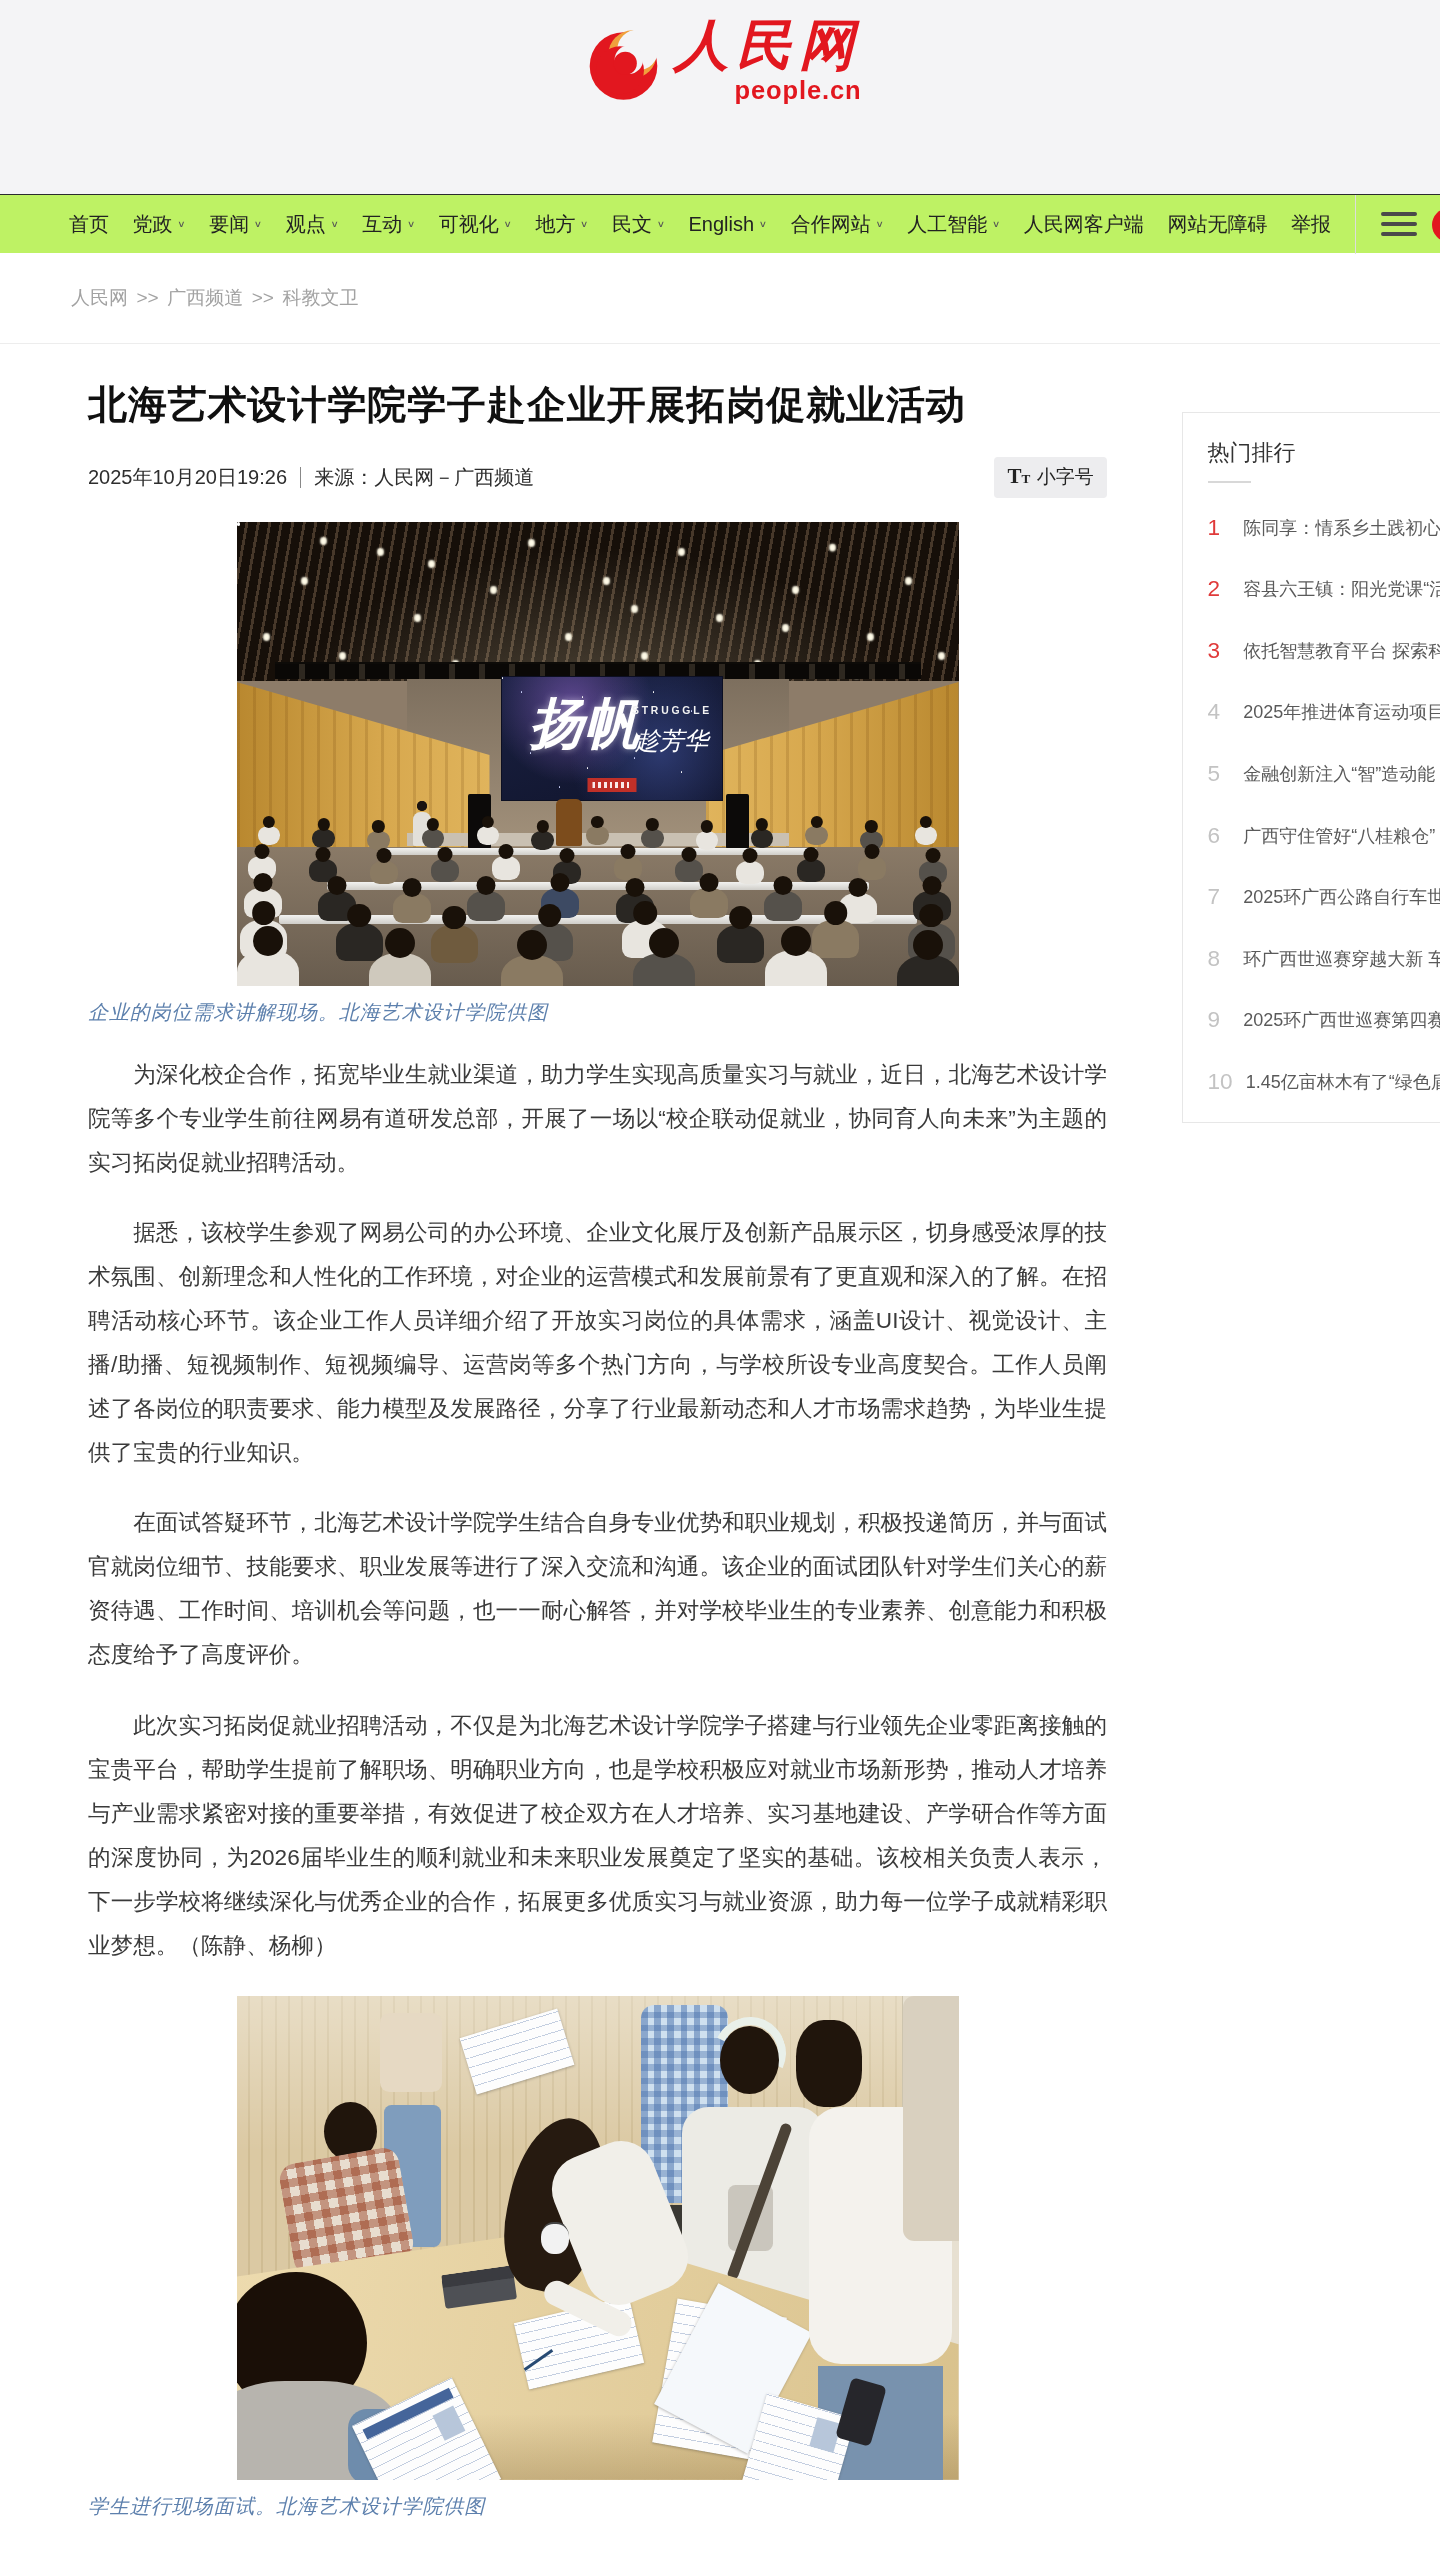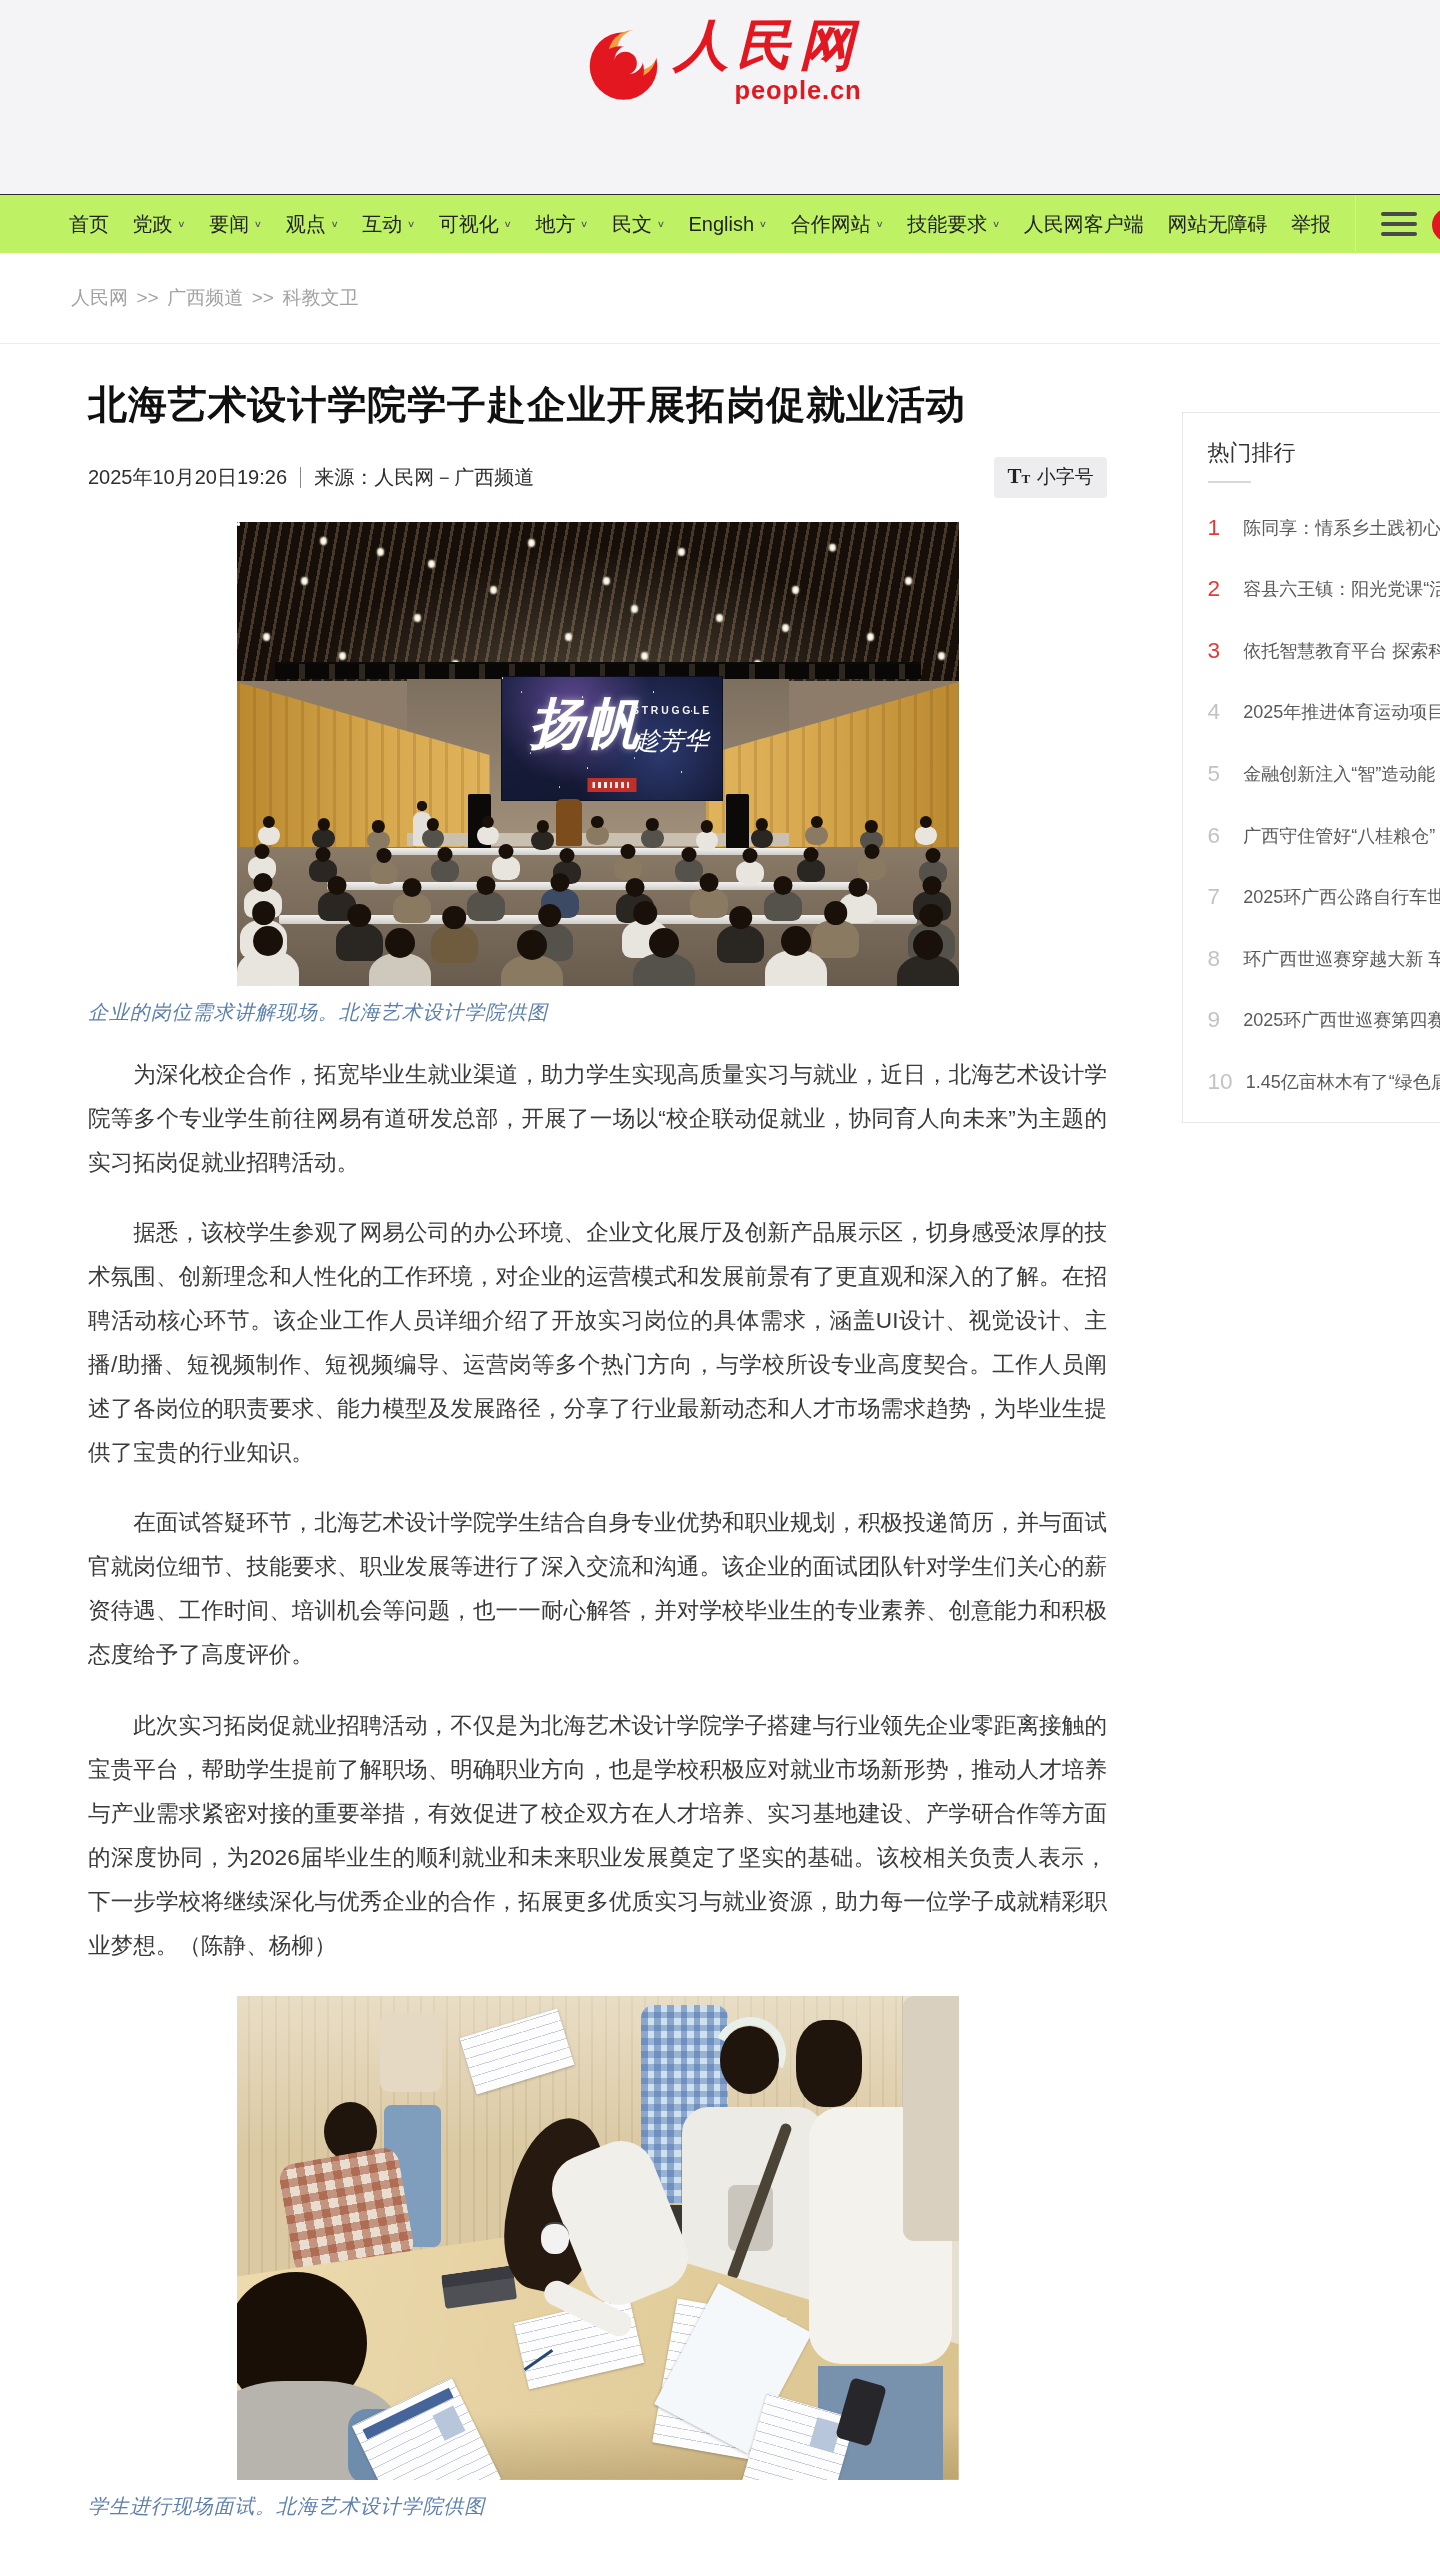--- a/index.html
+++ b/index.html
@@ -239,21 +239,21 @@
     </div>
   <div class="nav-item clk">
       <span>English</span>
       <span class="chev">∨</span>
     </div>
   <div class="nav-item clk">
       <span>合作网站</span>
       <span class="chev">∨</span>
     </div>
   <div class="nav-item clk">
-      <span>技能要求</span>
+      <span>人工智能</span>
       <span class="chev">∨</span>
     </div>
   <div class="nav-item clk">
       <span>人民网客户端</span>
     </div>
   <div class="nav-item clk">
       <span>网站无障碍</span>
     </div>
   <div class="nav-item clk">
       <span>举报</span>

